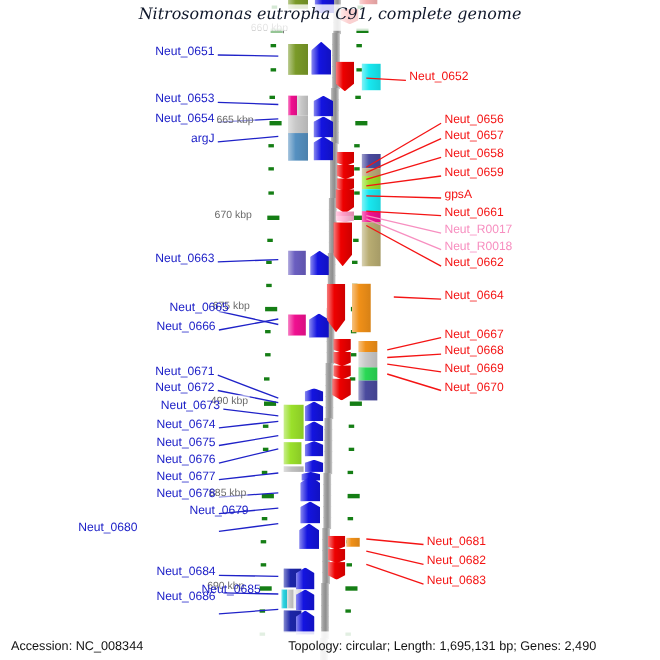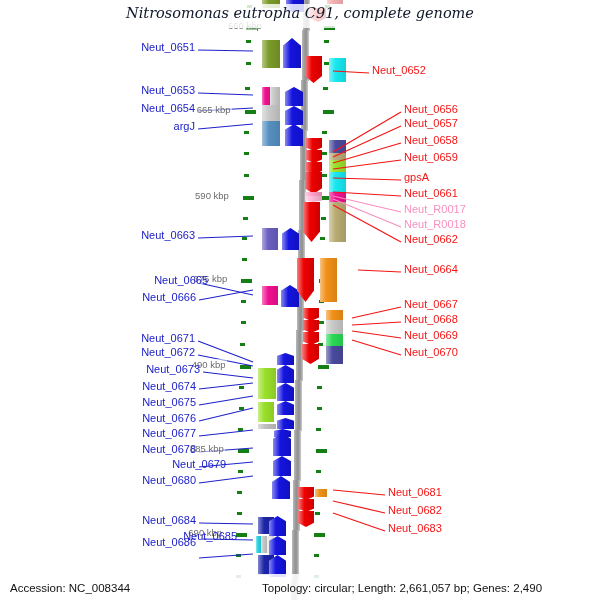--- a/index.html
+++ b/index.html
@@ -357,21 +357,21 @@
       <div class="glabel left l-blue" style="left: 0px; width: 196px; top: 291px;">Neut_0666</div>
       <div class="glabel left l-blue" style="left: 0px; width: 195px; top: 332px;">Neut_0671</div>
       <div class="glabel left l-blue" style="left: 0px; width: 195px; top: 346px;">Neut_0672</div>
       <div class="glabel left l-blue" style="left: 0px; width: 200px; top: 363px;">Neut_0673</div>
       <div class="glabel left l-blue" style="left: 0px; width: 196px; top: 380px;">Neut_0674</div>
       <div class="glabel left l-blue" style="left: 0px; width: 196px; top: 396px;">Neut_0675</div>
       <div class="glabel left l-blue" style="left: 0px; width: 196px; top: 412px;">Neut_0676</div>
       <div class="glabel left l-blue" style="left: 0px; width: 196px; top: 427px;">Neut_0677</div>
       <div class="glabel left l-blue" style="left: 0px; width: 196px; top: 443px;">Neut_0678</div>
       <div class="glabel left l-blue" style="left: 0px; width: 226px; top: 458px;">Neut_0679</div>
-      <div class="glabel left l-blue" style="left: 0px; width: 196px; top: 474px;">Neut_0680</div>
+      <div class="glabel left l-blue" style="left: 0px; width: 196px; top: 474px; text-align: center;">Neut_0680</div>
       <div class="glabel left l-blue" style="left: 0px; width: 196px; top: 514px;">Neut_0684</div>
       <div class="glabel left l-blue" style="left: 0px; width: 237px; top: 530px;">Neut_0685</div>
       <div class="glabel left l-blue" style="left: 0px; width: 196px; top: 536px;">Neut_0686</div>
     </div>
   <div id="right-labels-container">
       <div class="glabel l-red" style="left: 372px; top: 64px;">Neut_0652</div>
       <div class="glabel l-red" style="left: 404px; top: 103px;">Neut_0656</div>
       <div class="glabel l-red" style="left: 404px; top: 117px;">Neut_0657</div>
       <div class="glabel l-red" style="left: 404px; top: 134px;">Neut_0658</div>
       <div class="glabel l-red" style="left: 404px; top: 151px;">Neut_0659</div>
@@ -386,27 +386,27 @@
       <div class="glabel l-red" style="left: 404px; top: 329px;">Neut_0669</div>
       <div class="glabel l-red" style="left: 404px; top: 346px;">Neut_0670</div>
       <div class="glabel l-red" style="left: 388px; top: 486px;">Neut_0681</div>
       <div class="glabel l-red" style="left: 388px; top: 504px;">Neut_0682</div>
       <div class="glabel l-red" style="left: 388px; top: 522px;">Neut_0683</div>
     </div>
 
   <div id="kbp-container">
       <div class="kbp" style="color: rgb(107, 107, 107); top: 20px; left: 183px; margin-left: 44px;">660 kbp</div>
       <div class="kbp" style="color: rgb(107, 107, 107); top: 104px; left: 195.8px;">665 kbp</div>
-      <div class="kbp" style="color: rgb(107, 107, 107); top: 190px; left: 194.08px;">590 kbp</div>
+      <div class="kbp" style="color: rgb(107, 107, 107); top: 190px; left: 194.08px;">670 kbp</div>
       <div class="kbp" style="color: rgb(107, 107, 107); top: 273px; left: 192.42px; text-align: center;">675 kbp</div>
       <div class="kbp" style="color: rgb(107, 107, 107); top: 359px; left: 190.7px;">490 kbp</div>
       <div class="kbp" style="color: rgb(107, 107, 107); top: 443px; left: 189.02px;">685 kbp</div>
       <div class="kbp" style="color: rgb(107, 107, 107); top: 527px; left: 187.34px;">690 kbp</div>
     </div>
 
   <div class="title-band"></div>
   <div class="title">Nitrosomonas eutropha C91, complete genome</div>
 
   <div class="footer-bar"></div>
   <div class="footer-text" id="accession">Accession: NC_008344</div>
-  <div class="footer-text" id="topology">Topology: circular; Length: 2,661,057 bp; Genes: 2,490</div>
+  <div class="footer-text" id="topology">Topology: circular; Length: 1,695,131 bp; Genes: 2,490</div>
 
 </div>
 
 </body></html>

